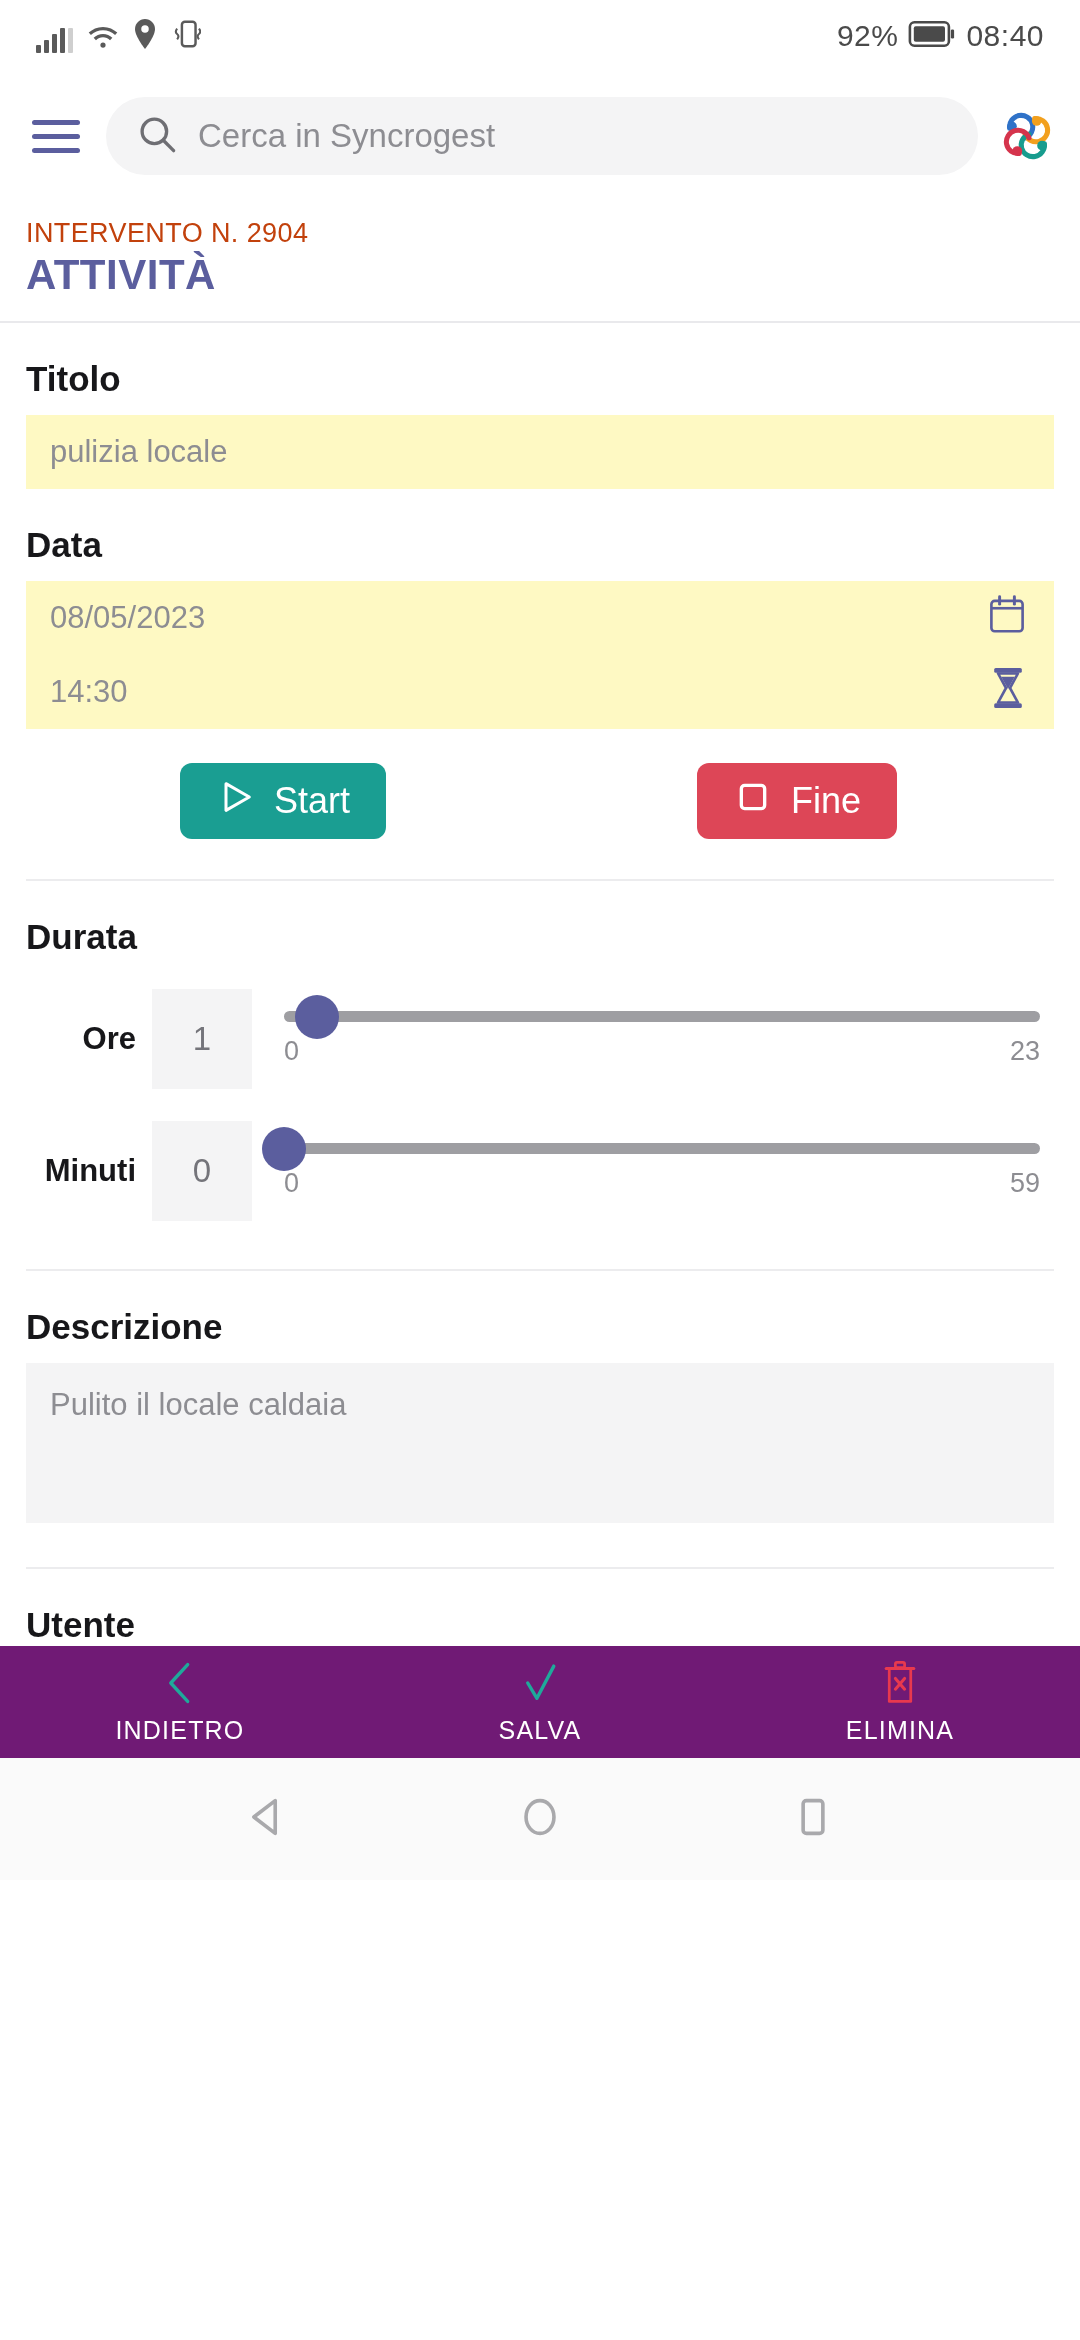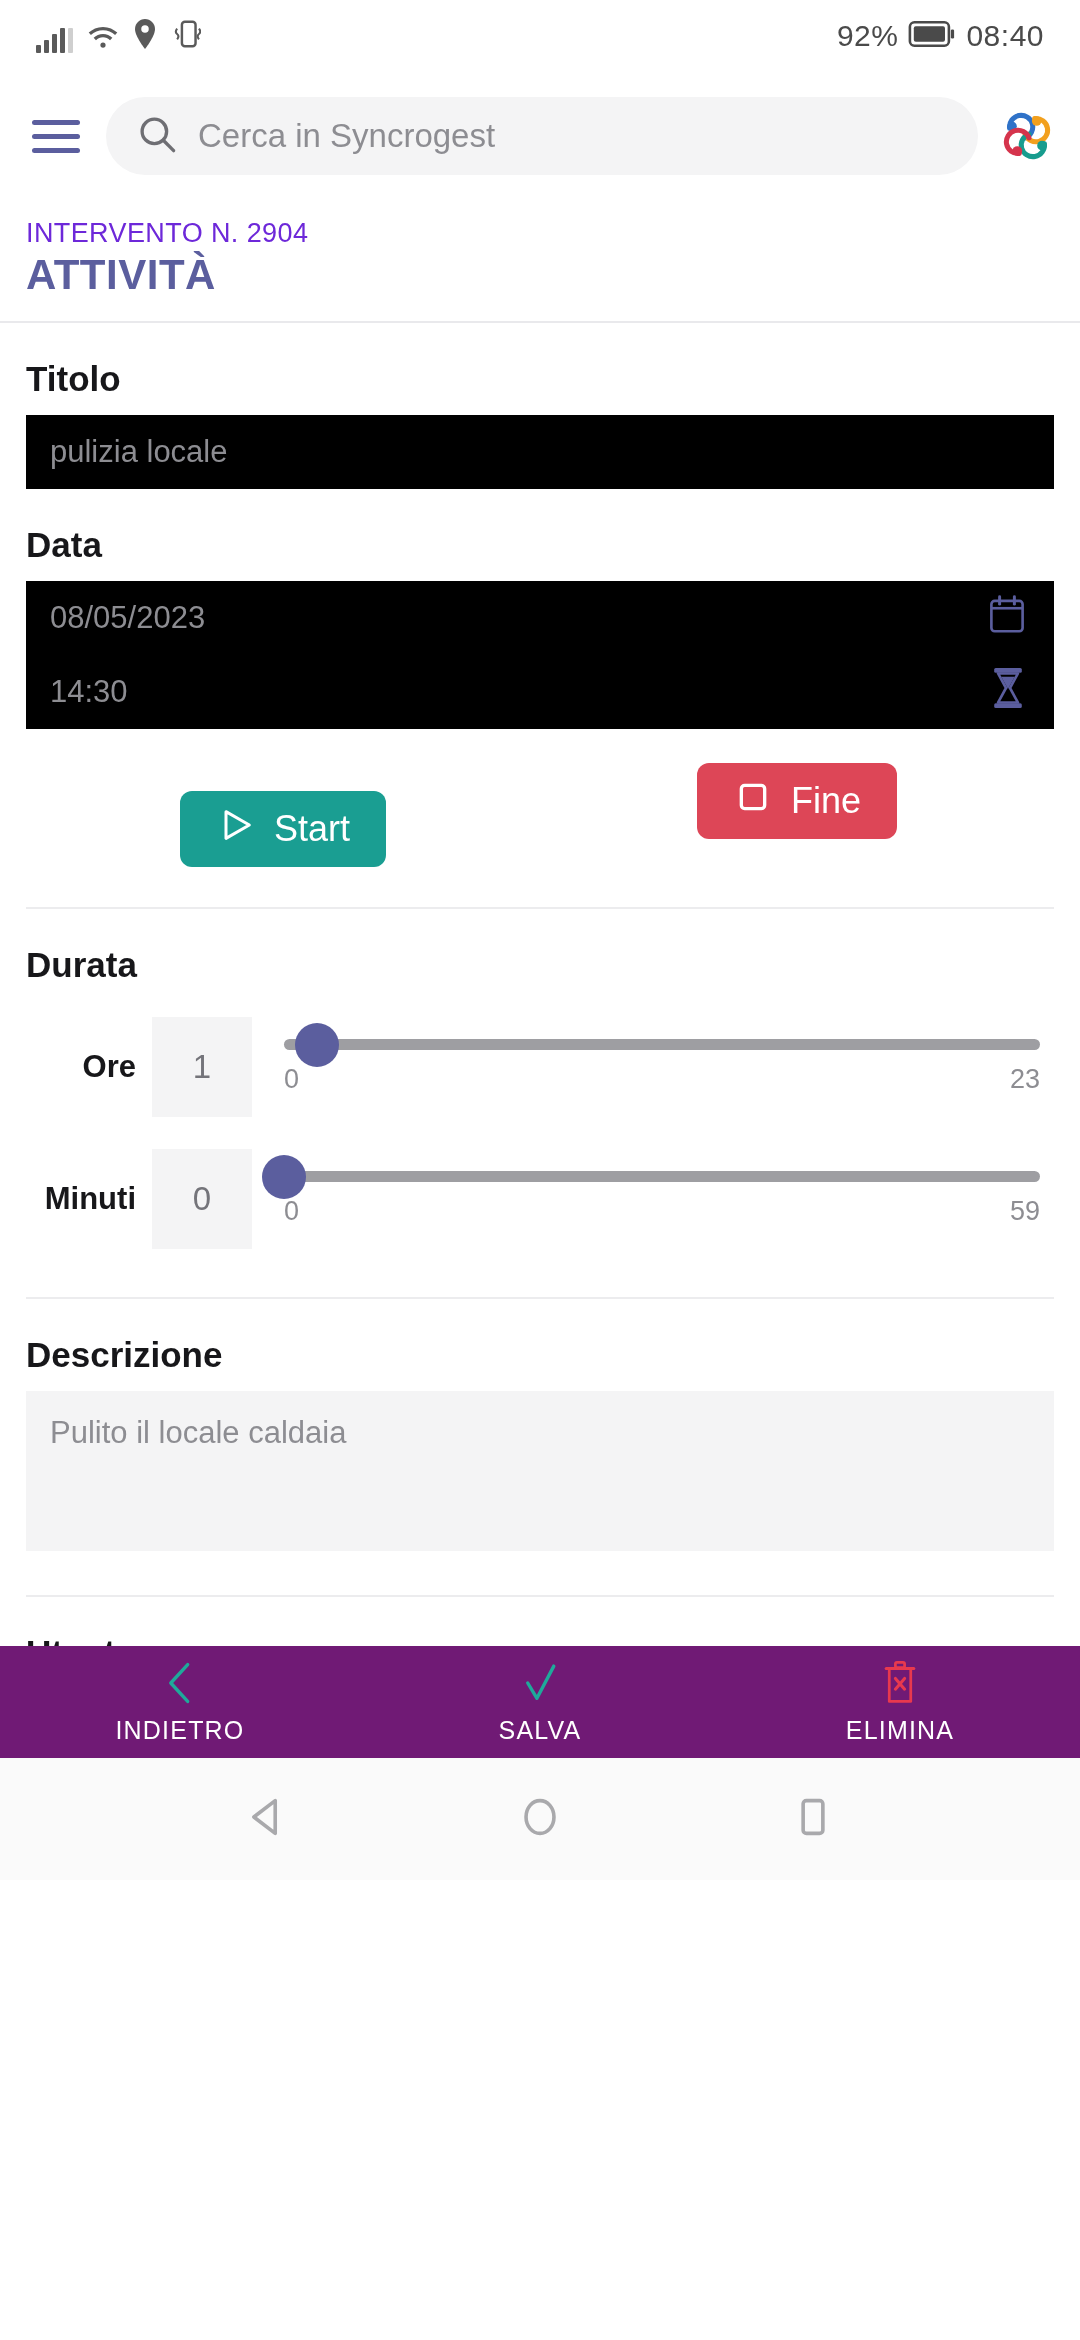--- a/index.html
+++ b/index.html
@@ -40,44 +40,44 @@
 
   .searchbox {
     flex: 1; height: 78px; background: #f4f4f5; border-radius: 40px;
     display: flex; align-items: center; padding: 0 30px; gap: 20px;
   }
   .search-ph { font-size: 33px; color: #8d8d92; }
   .logo { width: 62px; height: 62px; position: relative; flex: 0 0 62px; }
 
   
   .pagehead { padding: 18px 26px 22px; border-bottom: 2px solid #e9e9ec; }
-  .kicker { font-size: 27px; color: #6d28d9; letter-spacing: .4px; }
+  .kicker { font-size: 27px; color: #c2410c; letter-spacing: .4px; }
   .ptitle { font-size: 42px; color: #5b5e9e; font-weight: 600; letter-spacing: .5px; margin-top: 2px;}
 
   
   .body { padding: 0 26px; }
   .lbl { font-size: 35px; color: #17171a; font-weight: 600; margin: 36px 0 16px; }
   .field {
-    height: 74px; background: #000000; display: flex; align-items: center;
+    height: 74px; background: #fef9c3; display: flex; align-items: center;
     padding: 0 24px; font-size: 31px; color: #8d8d92;
   }
   .field.withicon { justify-content: space-between; }
   .field .val { font-size: 31px; color: #8d8d92; }
 
   .row2 { display: flex; gap: 40px; }
   .col { flex: 1; }
 
   .btnrow { display:flex; margin-top: 34px; }
   .btnwrap { flex:1; display:flex; justify-content:center; }
   .actbtn {
     display: inline-flex; align-items: center; gap: 18px;
     height: 76px; padding: 0 36px; border-radius: 12px;
     color:#fff; font-size: 36px; border:none; cursor:pointer;
   }
-  .actbtn.start { background: #1a9e92; margin-top: 28px; }
+  .actbtn.start { background: #1a9e92; }
   .actbtn.stop  { background: #dd4657; }
 
   .divider { height: 2px; background: #ececee; margin: 40px 0 0; }
 
   
   .slider-row { display: flex; align-items: center; margin-top: 32px; }
   .sl-label { width: 126px; text-align: right; font-size: 31px; color: #17171a; font-weight: 600; padding-right: 16px;}
   .sl-value {
     width: 100px; height: 100px; background: #f4f4f5;
     display: flex; align-items: center; justify-content: center;

